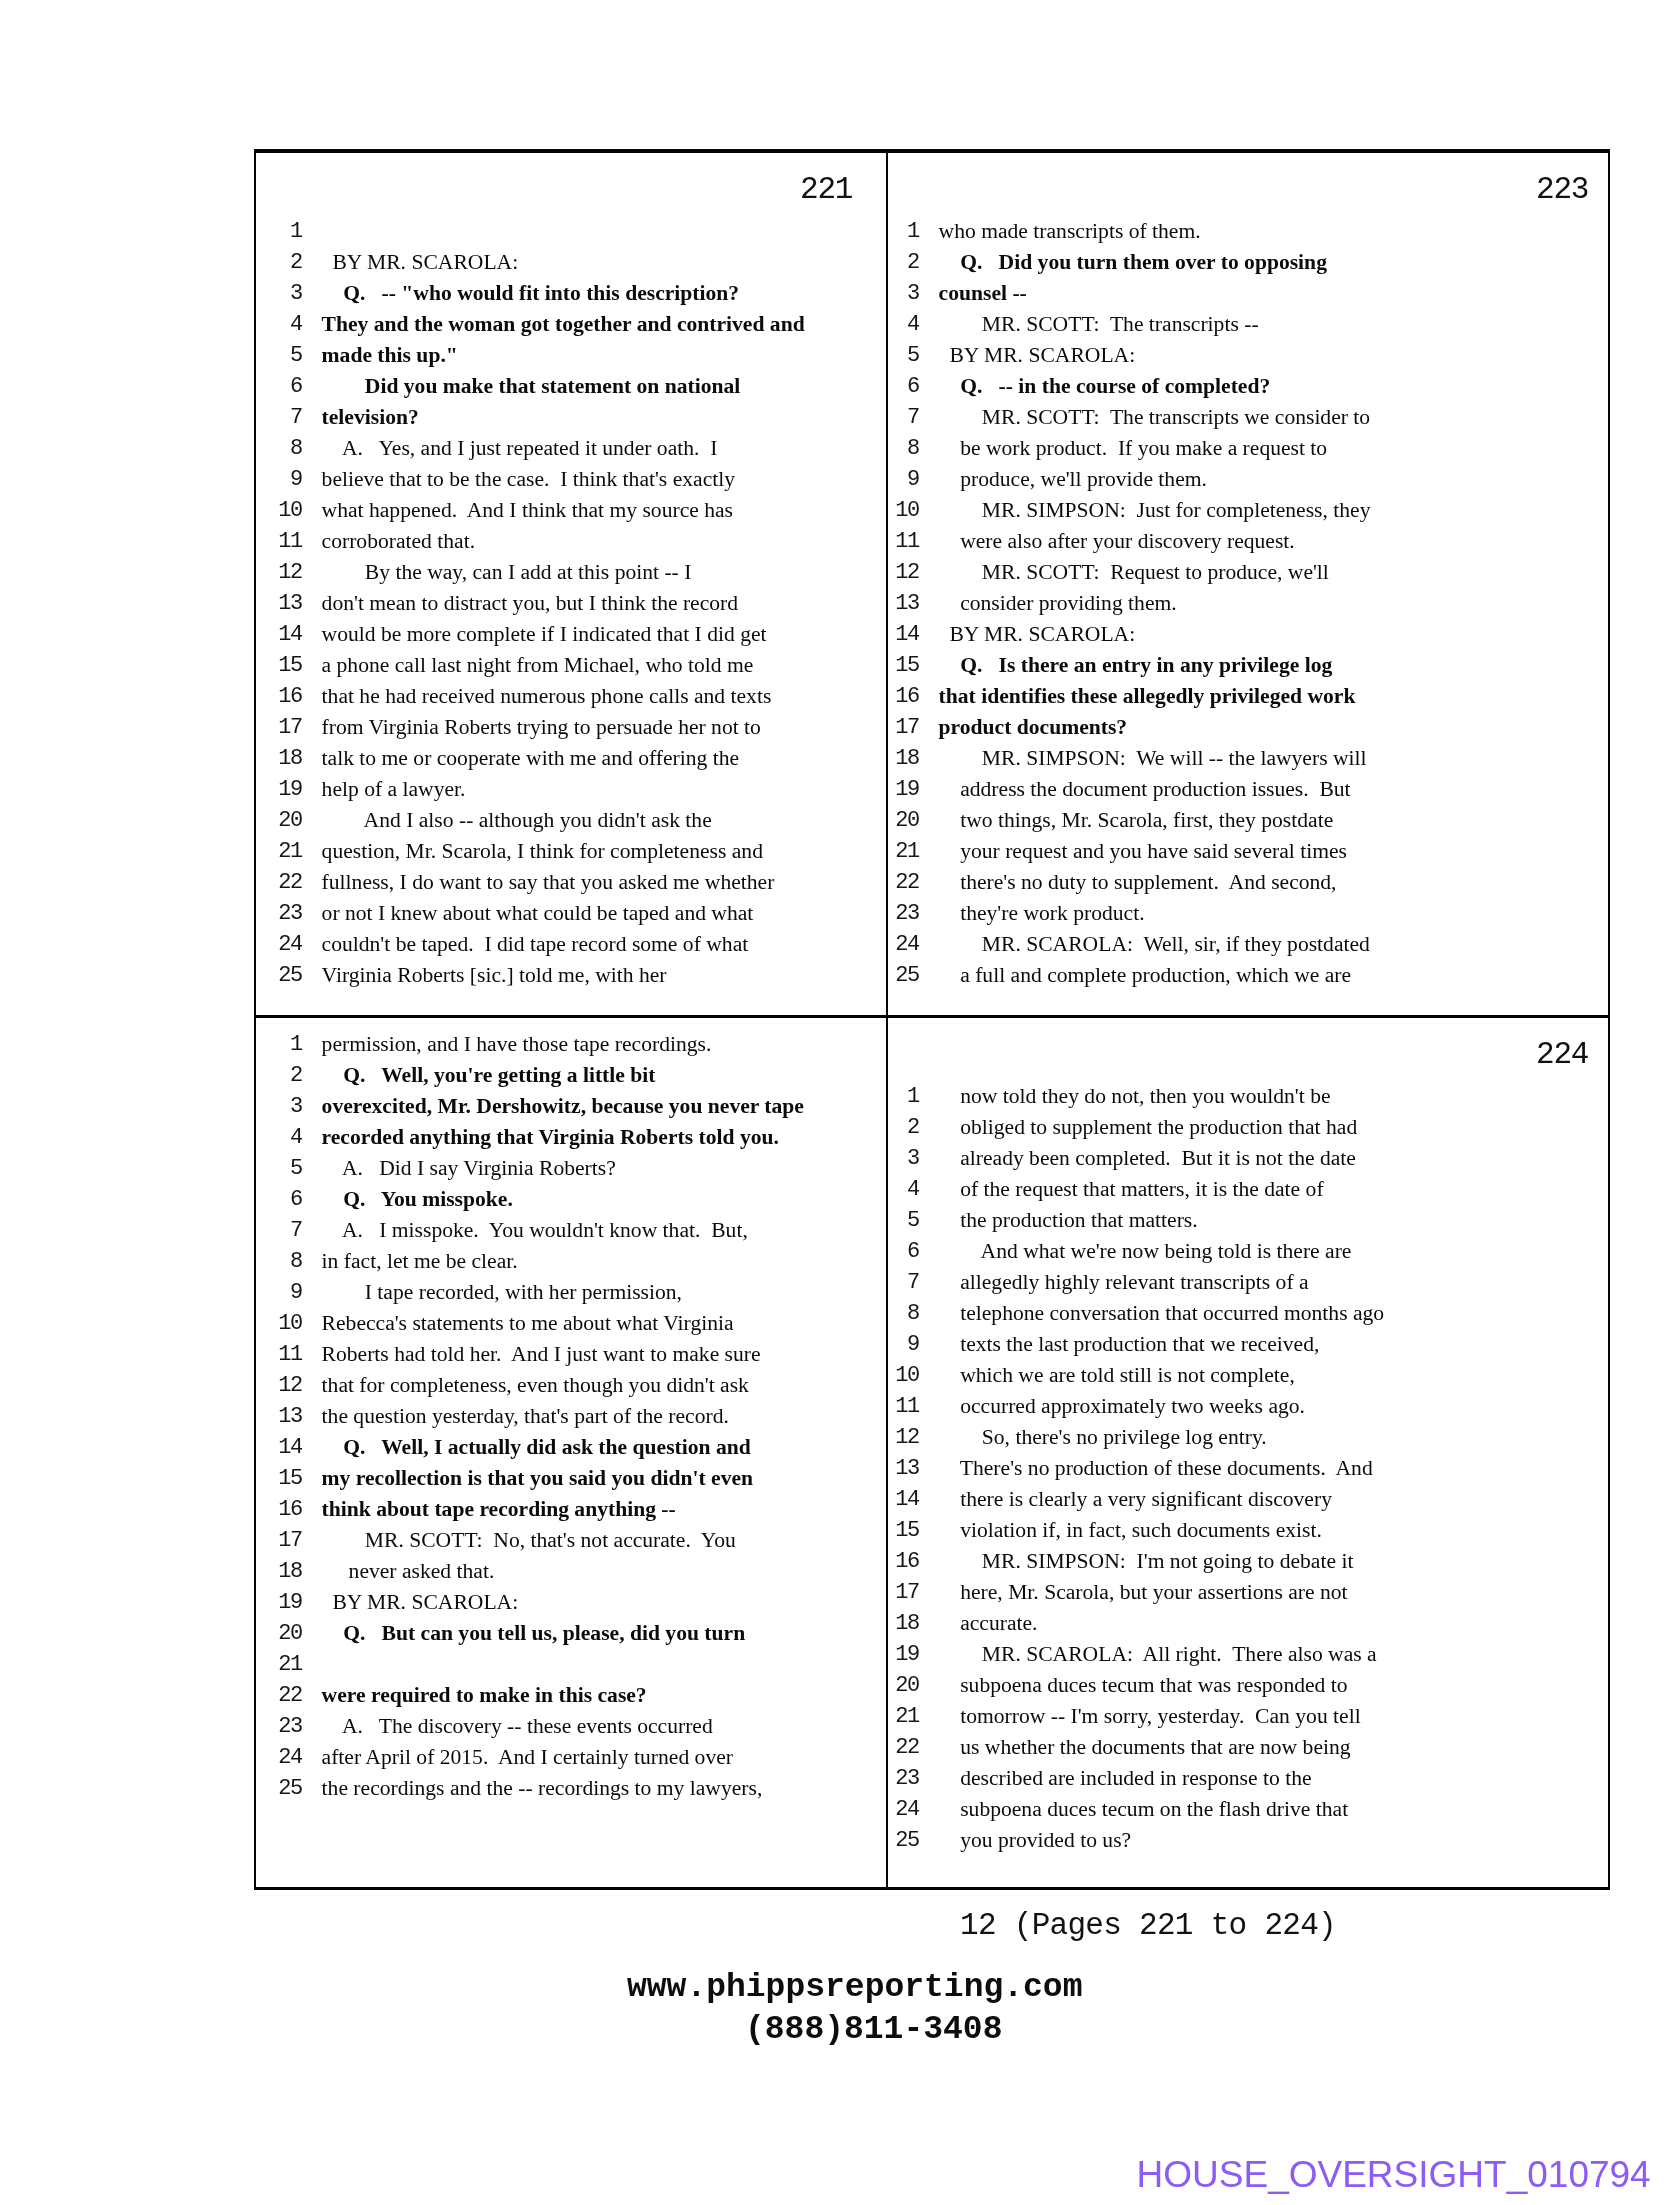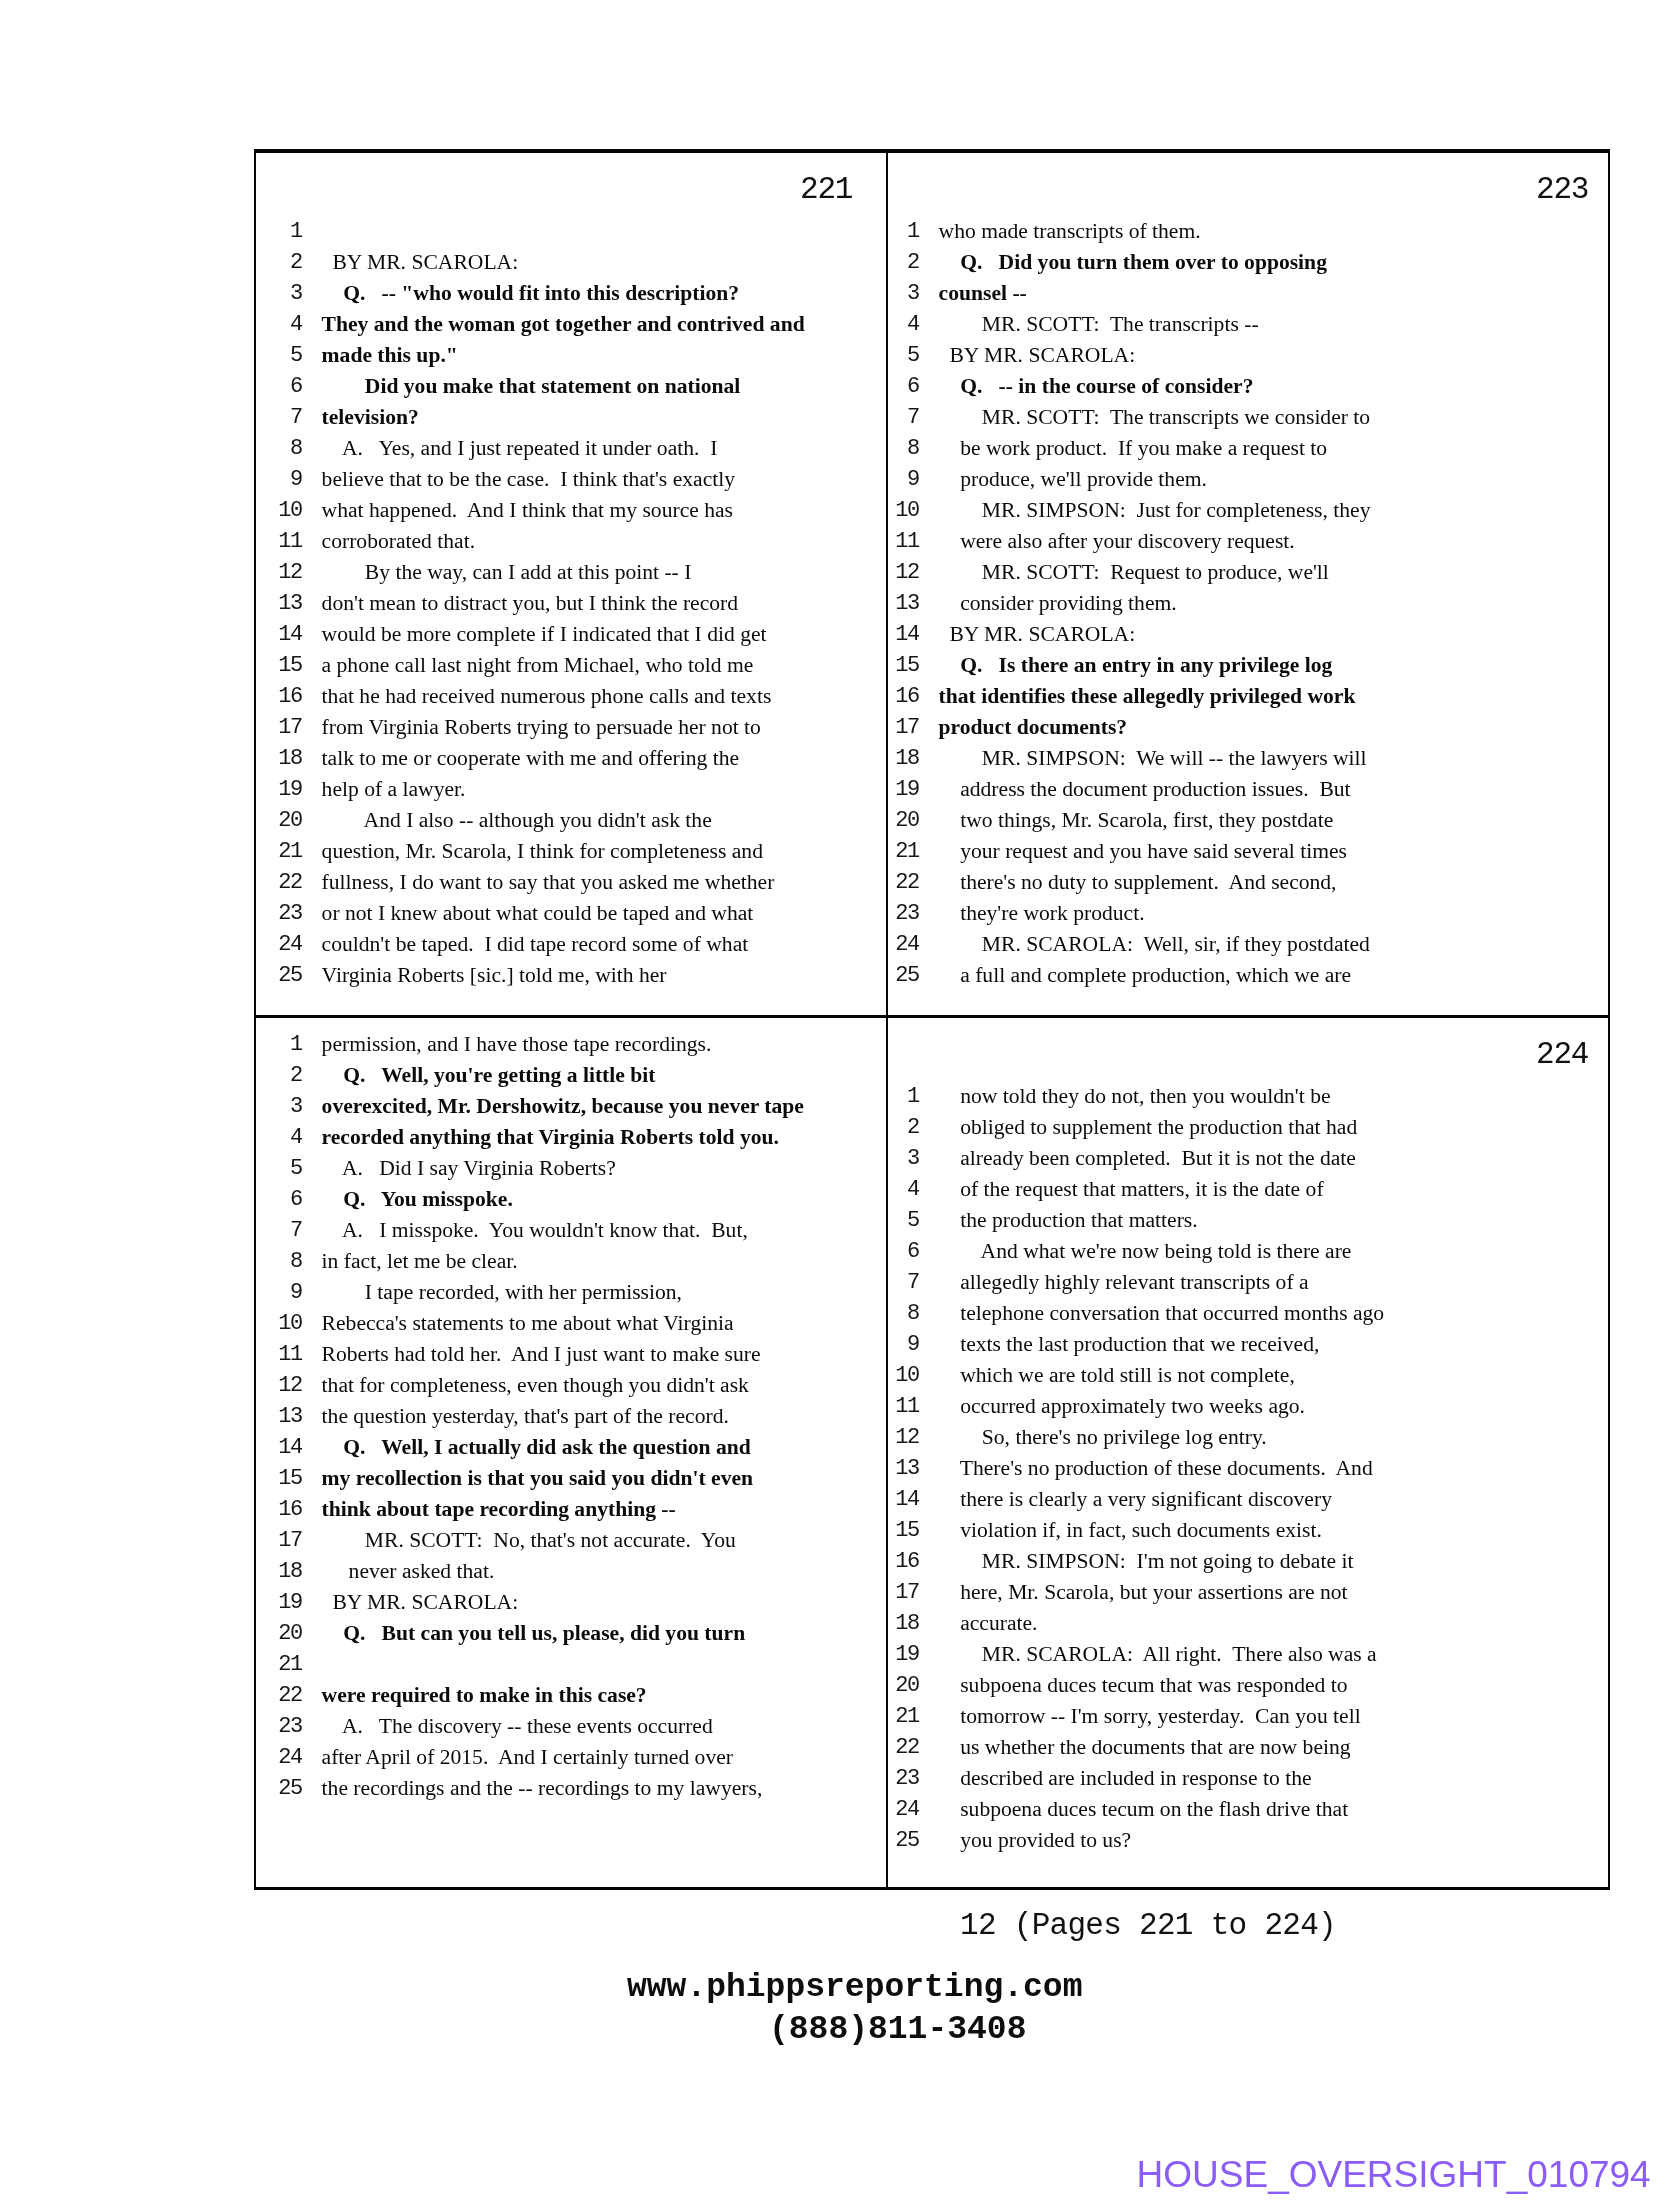--- a/index.html
+++ b/index.html
@@ -65,21 +65,21 @@
     font-size:31px;color:#121212;letter-spacing:-0.7px;
   }
   .site{
     position:absolute;top:1969px;left:627px;
     font-family:"Liberation Mono","DejaVu Sans Mono",monospace;
     font-weight:700;font-size:33px;color:#0d0d0d;
   }
   .phone{
     position:absolute;top:2011px;left:745px;
     font-family:"Liberation Mono","DejaVu Sans Mono",monospace;
-    font-weight:700;font-size:33px;color:#0d0d0d;margin-left:24px;
+    font-weight:700;font-size:33px;color:#0d0d0d;
   }
   .watermark{
     position:absolute;top:2154px;right:18.3px;
     font-family:"Liberation Sans", sans-serif;
     font-size:37px;color:#8b5cf6;
     letter-spacing:0px;
   }
 </style>
 </head>
 <body>
@@ -208,21 +208,21 @@
         <div class="line">
           <span class="n">4</span>
           <span class="t">        MR. SCOTT:  The transcripts --</span>
         </div>
         <div class="line">
           <span class="n">5</span>
           <span class="t">  BY MR. SCAROLA:</span>
         </div>
         <div class="line b">
           <span class="n">6</span>
-          <span class="t">    Q.   -- in the course of consider?</span>
+          <span class="t">    Q.   -- in the course of completed?</span>
         </div>
         <div class="line">
           <span class="n">7</span>
           <span class="t">        MR. SCOTT:  The transcripts we consider to</span>
         </div>
         <div class="line">
           <span class="n">8</span>
           <span class="t">    be work product.  If you make a request to</span>
         </div>
         <div class="line">

